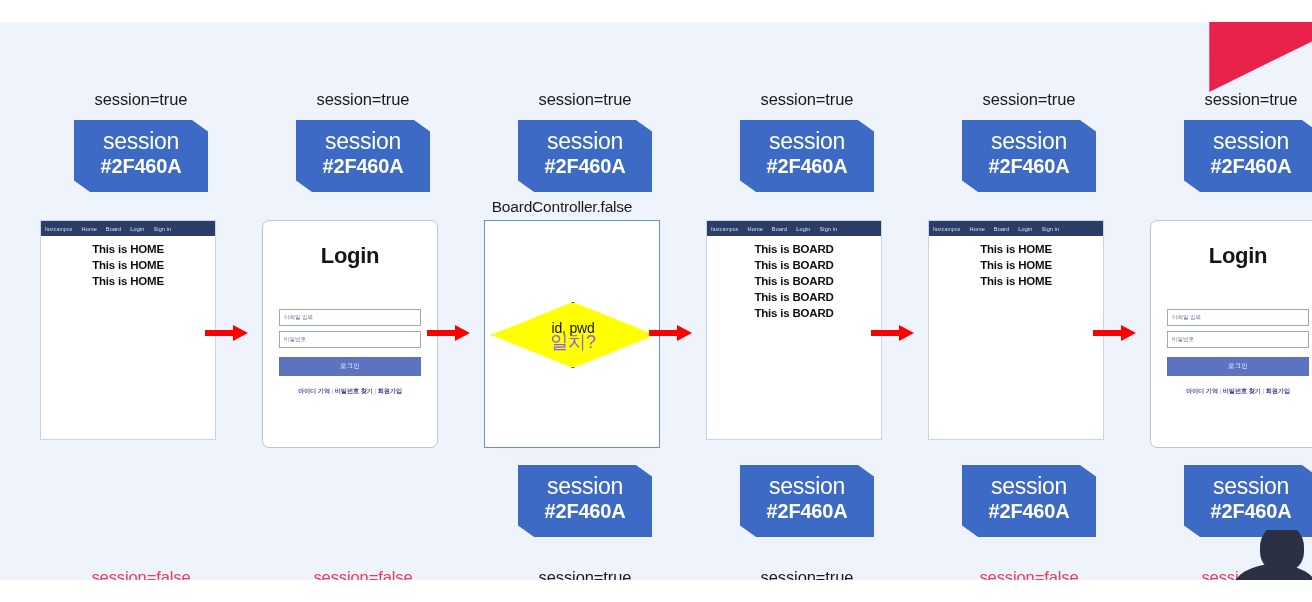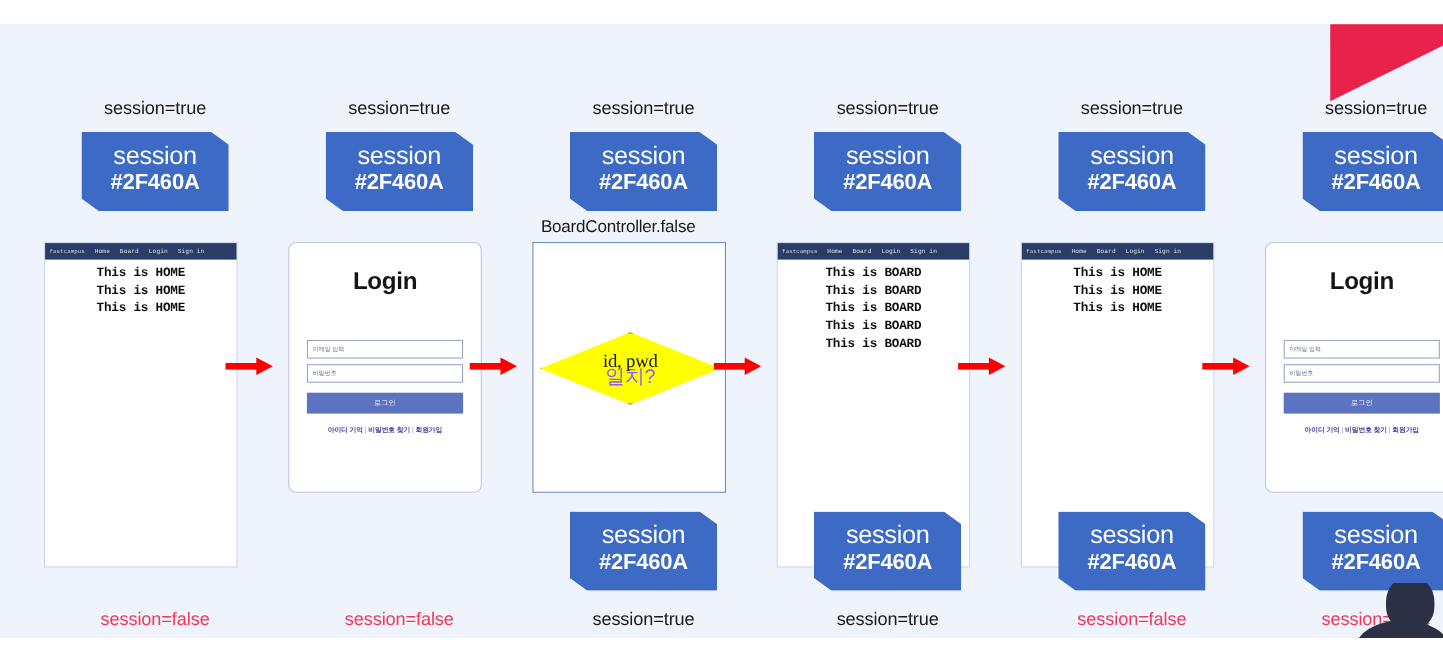--- a/index.html
+++ b/index.html
@@ -114,42 +114,41 @@
     font-size: 20px;
     line-height: 22px;
     font-weight: 700;
     letter-spacing: -0.2px;
   }
   .badge-top { top: 120px; left: 44px; }
   .badge-bottom { top: 465px; left: 44px; }
 
   .bottomlabel {
     position: absolute;
-    top: 554px;
+    top: 568px;
     left: 0;
     width: 222px;
     text-align: center;
     font-size: 16.5px;
     letter-spacing: -0.1px;
   }
   .lbl-false { color: #f2385a; }
   .lbl-true  { color: #1a1a1a; }
 
   
   .panel {
     position: absolute;
     left: 10px;
     top: 220px;
     width: 176px;
     background: #ffffff;
   }
   .panel-web {
-    height: 296px;
+    height: 220px;
     border: 1px solid #c8d4ea;
-    font-family: Liberation Mono, monospace;
   }
   .panel-login {
     height: 228px;
     border: 1px solid #b9c6de;
     border-radius: 7px;
   }
   .panel-flow {
     height: 228px;
     border: 1px solid #6d8fc9;
   }
@@ -252,25 +251,24 @@
     height: 66px;
     background: #ffff00;
     border: 1px solid #3a3a1e;
     clip-path: polygon(50% 0%, 100% 50%, 50% 100%, 0% 50%);
     display: flex;
     flex-direction: column;
     align-items: center;
     justify-content: center;
   }
   .diamond-l1 {
-    font-size: 17px;
+    font-size: 14px;
     color: #101010;
     line-height: 13px;
     letter-spacing: -0.2px;
-    font-family: Liberation Serif, serif;
   }
   .diamond-l2 {
     font-size: 18px;
     color: #8b5cf6;
     line-height: 14px;
     letter-spacing: -0.2px;
   }
 
   
   .arrow {

